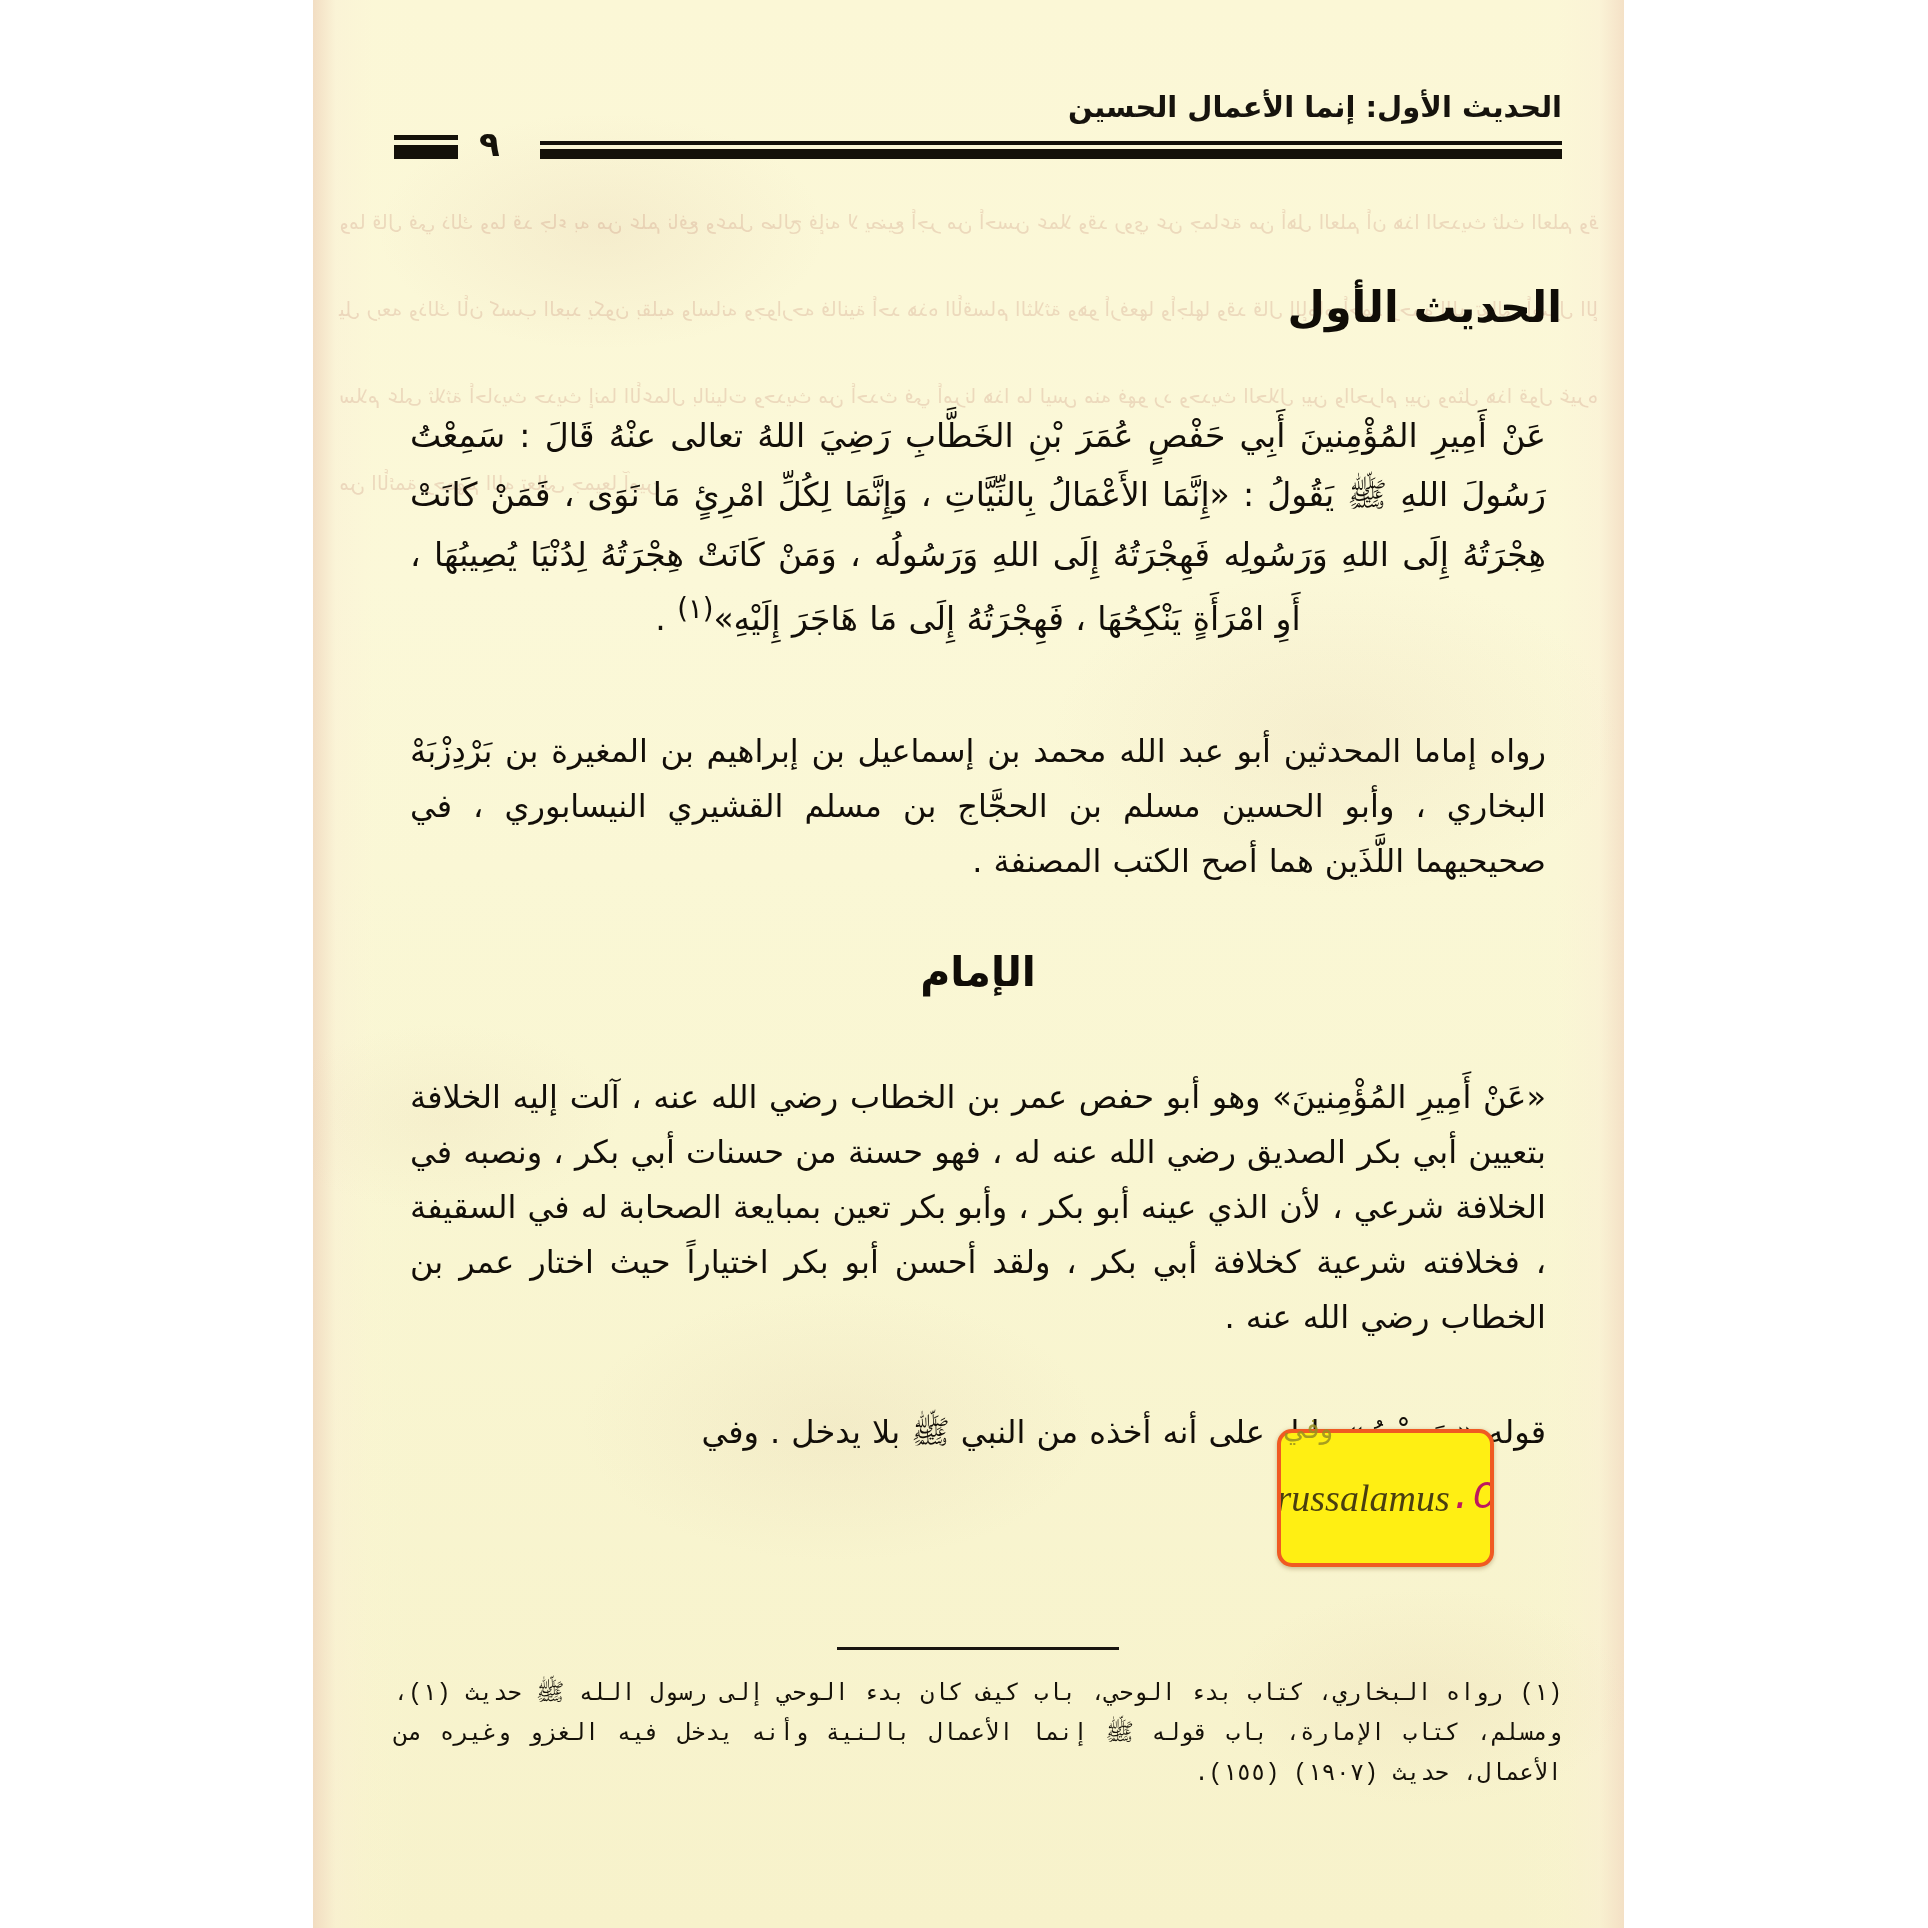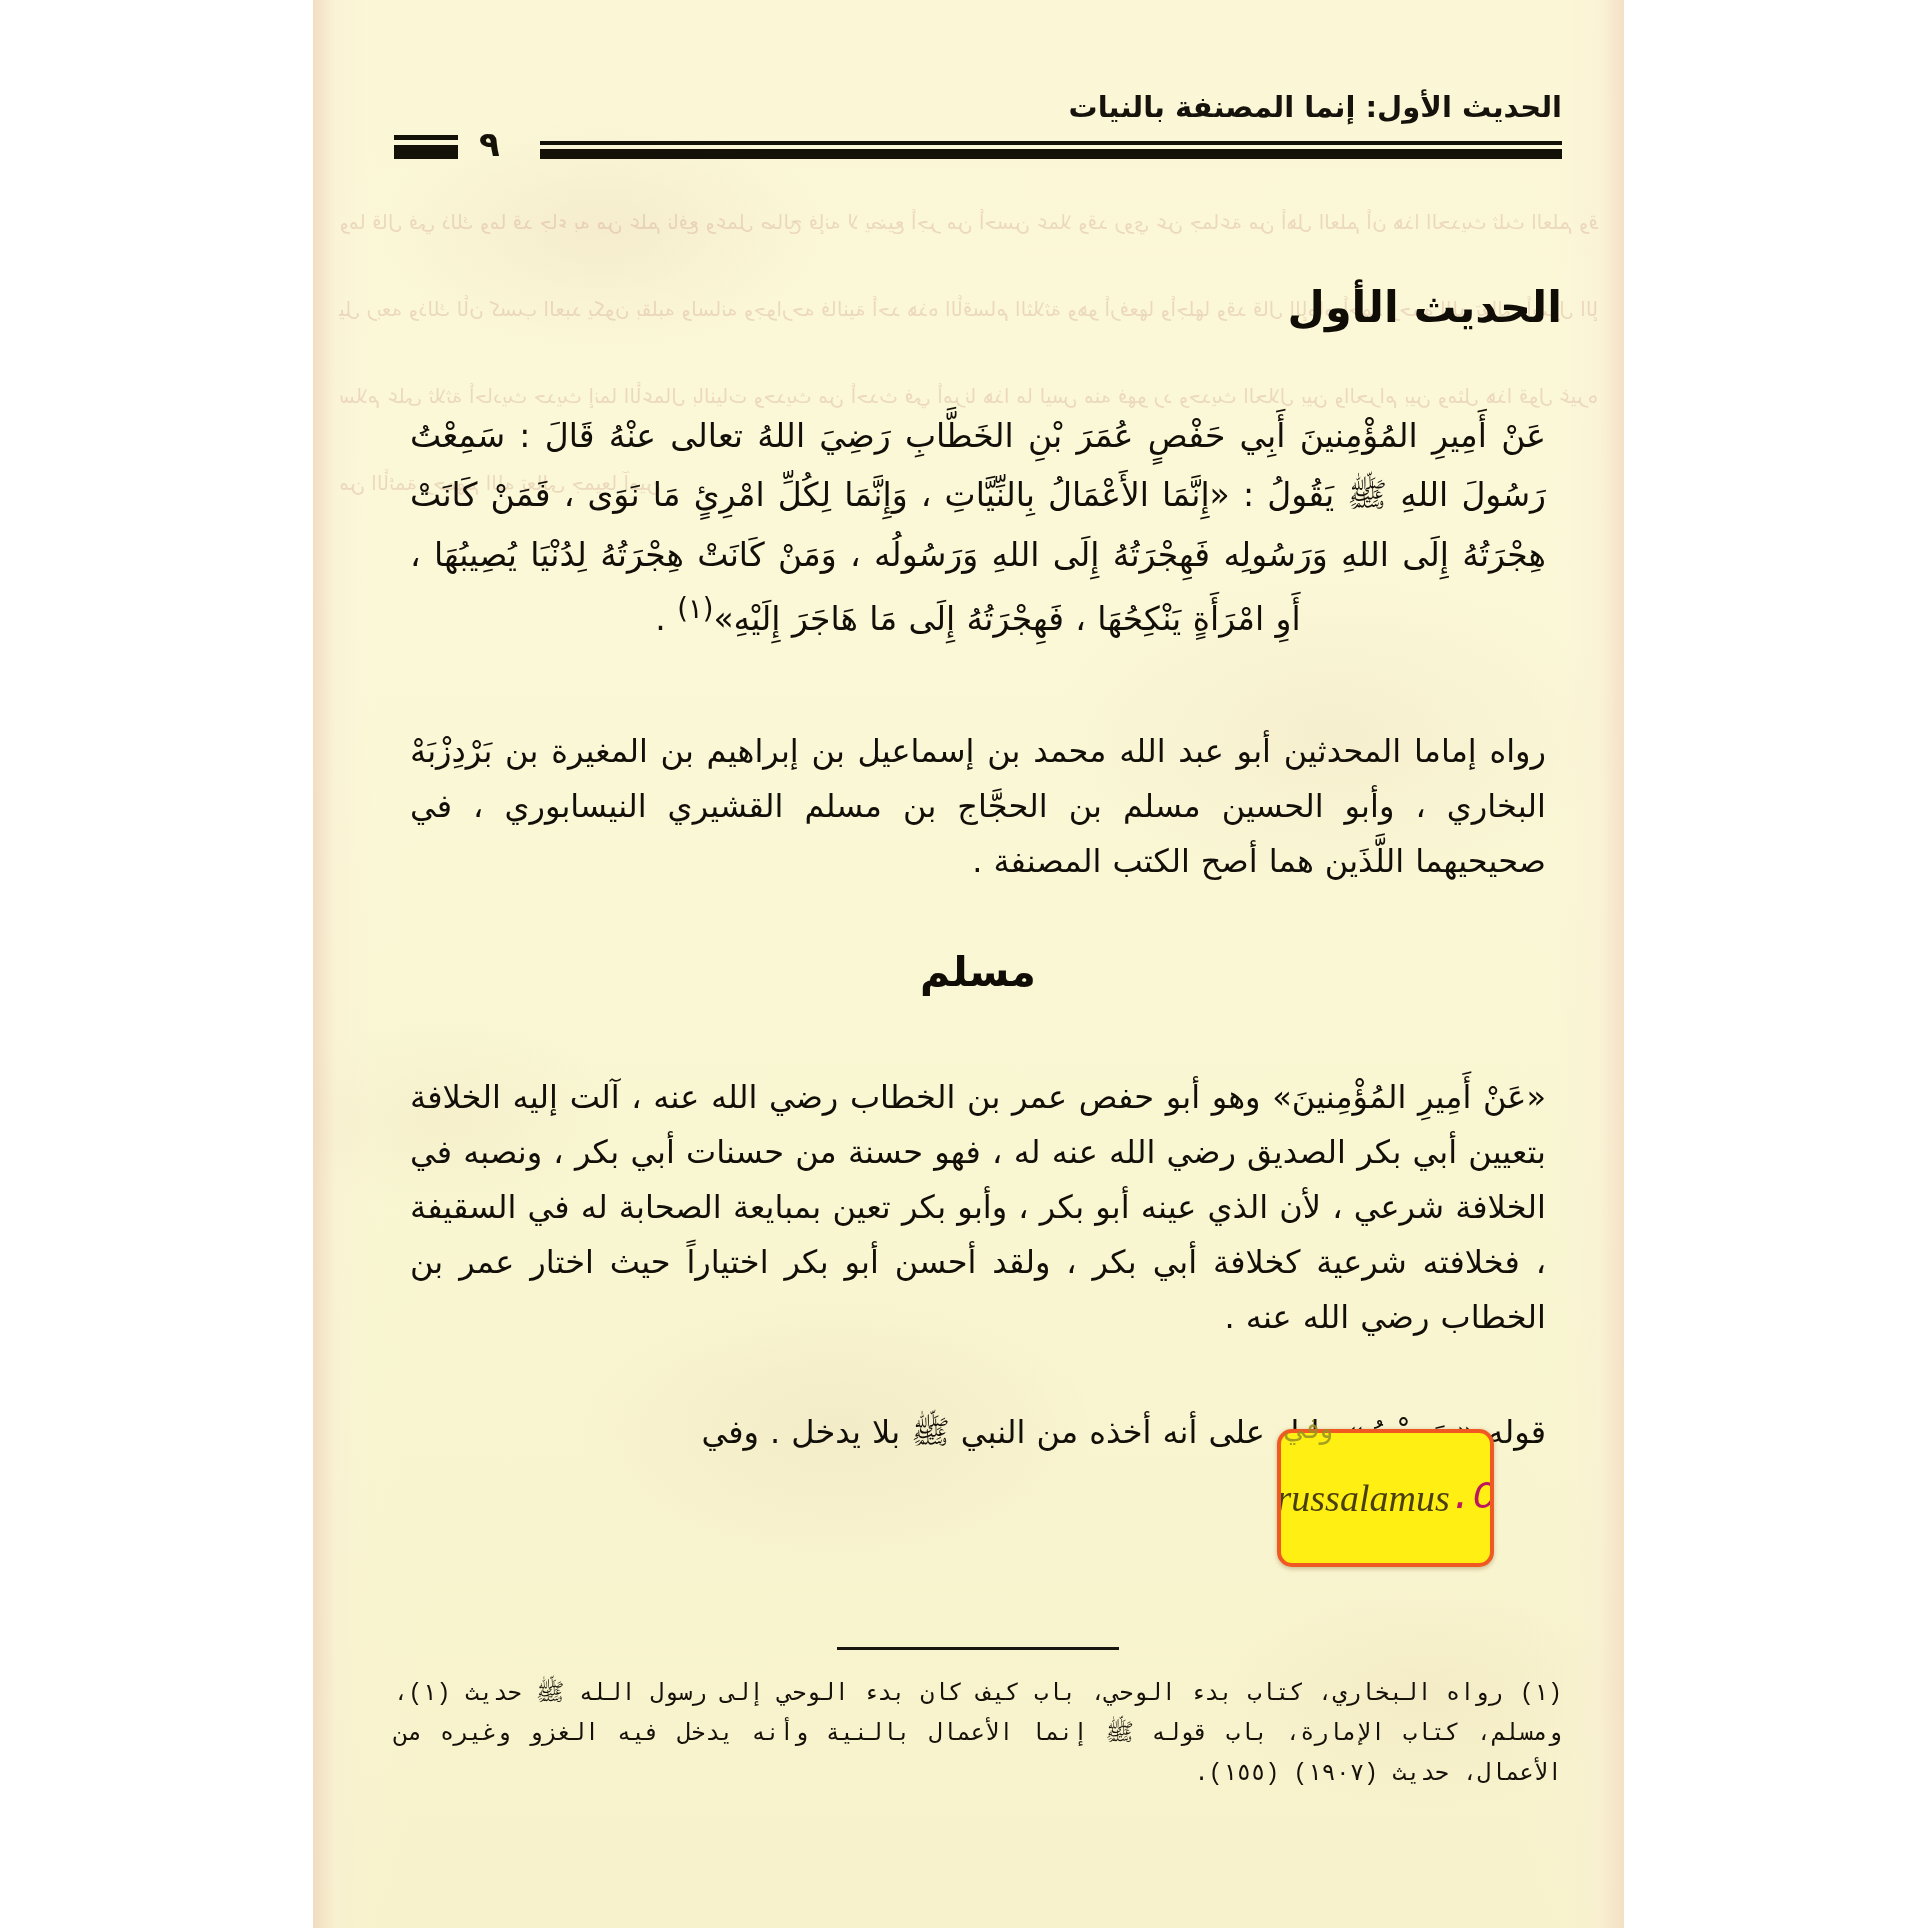--- a/index.html
+++ b/index.html
@@ -216,21 +216,21 @@
 </head>
 <body>
 
 <div id="page-sheet">
 
   <div id="paper-grain"></div>
 
   <div id="bleed-through">وما قال في ذلك وما قد جاء به من علم نافع وعمل صالح فإنه لا يضيع أجر من أحسن عملا وقد روي عن جماعة من أهل العلم أن هذا الحديث ثلث العلم وقيل ربعه وذلك لأن كسب العبد يكون بقلبه ولسانه وجوارحه فالنية أحد هذه الأقسام الثلاثة وهو أرفعها وأجلها وقد قال الإمام أحمد رحمه الله تعالى أصول الإسلام على ثلاثة أحاديث حديث إنما الأعمال بالنيات وحديث من أحدث في أمرنا هذا ما ليس منه فهو رد وحديث الحلال بين والحرام بين ومثل هذا قول غيره من الأئمة رحمهم الله تعالى جميعا آمين</div>
 
   <div id="running-header">
-    <div id="header-title">الحديث الأول: إنما المصنفة بالنيات</div>
+    <div id="header-title">الحديث الأول: إنما الأعمال الحسين</div>
 
     <div id="header-rule-long">
       <div class="thin"></div>
       <div class="gap"></div>
       <div class="thick"></div>
     </div>
 
     <div id="header-rule-short">
       <div class="thin"></div>
       <div class="gap"></div>
@@ -247,21 +247,21 @@
     <div class="spacer-lg"></div>
 
     <p class="para hadith"><span>عَنْ أَمِيرِ المُؤْمِنينَ أَبِي حَفْصٍ عُمَرَ بْنِ الخَطَّابِ رَضِيَ اللهُ تعالى عنْهُ قَالَ : سَمِعْتُ رَسُولَ اللهِ ﷺ يَقُولُ : «إِنَّمَا الأَعْمَالُ بِالنِّيَّاتِ ، وَإِنَّمَا لِكُلِّ امْرِئٍ مَا نَوَى ، فَمَنْ كَانَتْ هِجْرَتُهُ إِلَى اللهِ وَرَسُولِه فَهِجْرَتُهُ إِلَى اللهِ وَرَسُولُه ، وَمَنْ كَانَتْ هِجْرَتُهُ لِدُنْيَا يُصِيبُهَا ، أَوِ امْرَأَةٍ يَنْكِحُهَا ، فَهِجْرَتُهُ إِلَى مَا هَاجَرَ إِلَيْهِ»</span><sup>(١)</sup> .</p>
 
     <div class="spacer-md"></div>
 
     <p class="para justified">رواه إماما المحدثين أبو عبد الله محمد بن إسماعيل بن إبراهيم بن المغيرة بن بَرْدِزْبَهْ البخاري ، وأبو الحسين مسلم بن الحجَّاج بن مسلم القشيري النيسابوري ، في صحيحيهما اللَّذَين هما أصح الكتب المصنفة .</p>
 
     <div class="spacer-md"></div>
 
-    <h2 class="section-title">مسلم</h2>
+    <h2 class="section-title">الإمام</h2>
 
     <div class="spacer-lg"></div>
 
     <p class="para justified">«عَنْ أَمِيرِ المُؤْمِنينَ» وهو أبو حفص عمر بن الخطاب رضي الله عنه ، آلت إليه الخلافة بتعيين أبي بكر الصديق رضي الله عنه له ، فهو حسنة من حسنات أبي بكر ، ونصبه في الخلافة شرعي ، لأن الذي عينه أبو بكر ، وأبو بكر تعين بمبايعة الصحابة له في السقيفة ، فخلافته شرعية كخلافة أبي بكر ، ولقد أحسن أبو بكر اختياراً حيث اختار عمر بن الخطاب رضي الله عنه .</p>
 
     <div class="spacer-sm"></div>
 
     <p class="para justified">قوله «سَمِعْتُ» دليل على أنه أخذه من النبي ﷺ بلا يدخل . وفي</p>
   </div>
 

